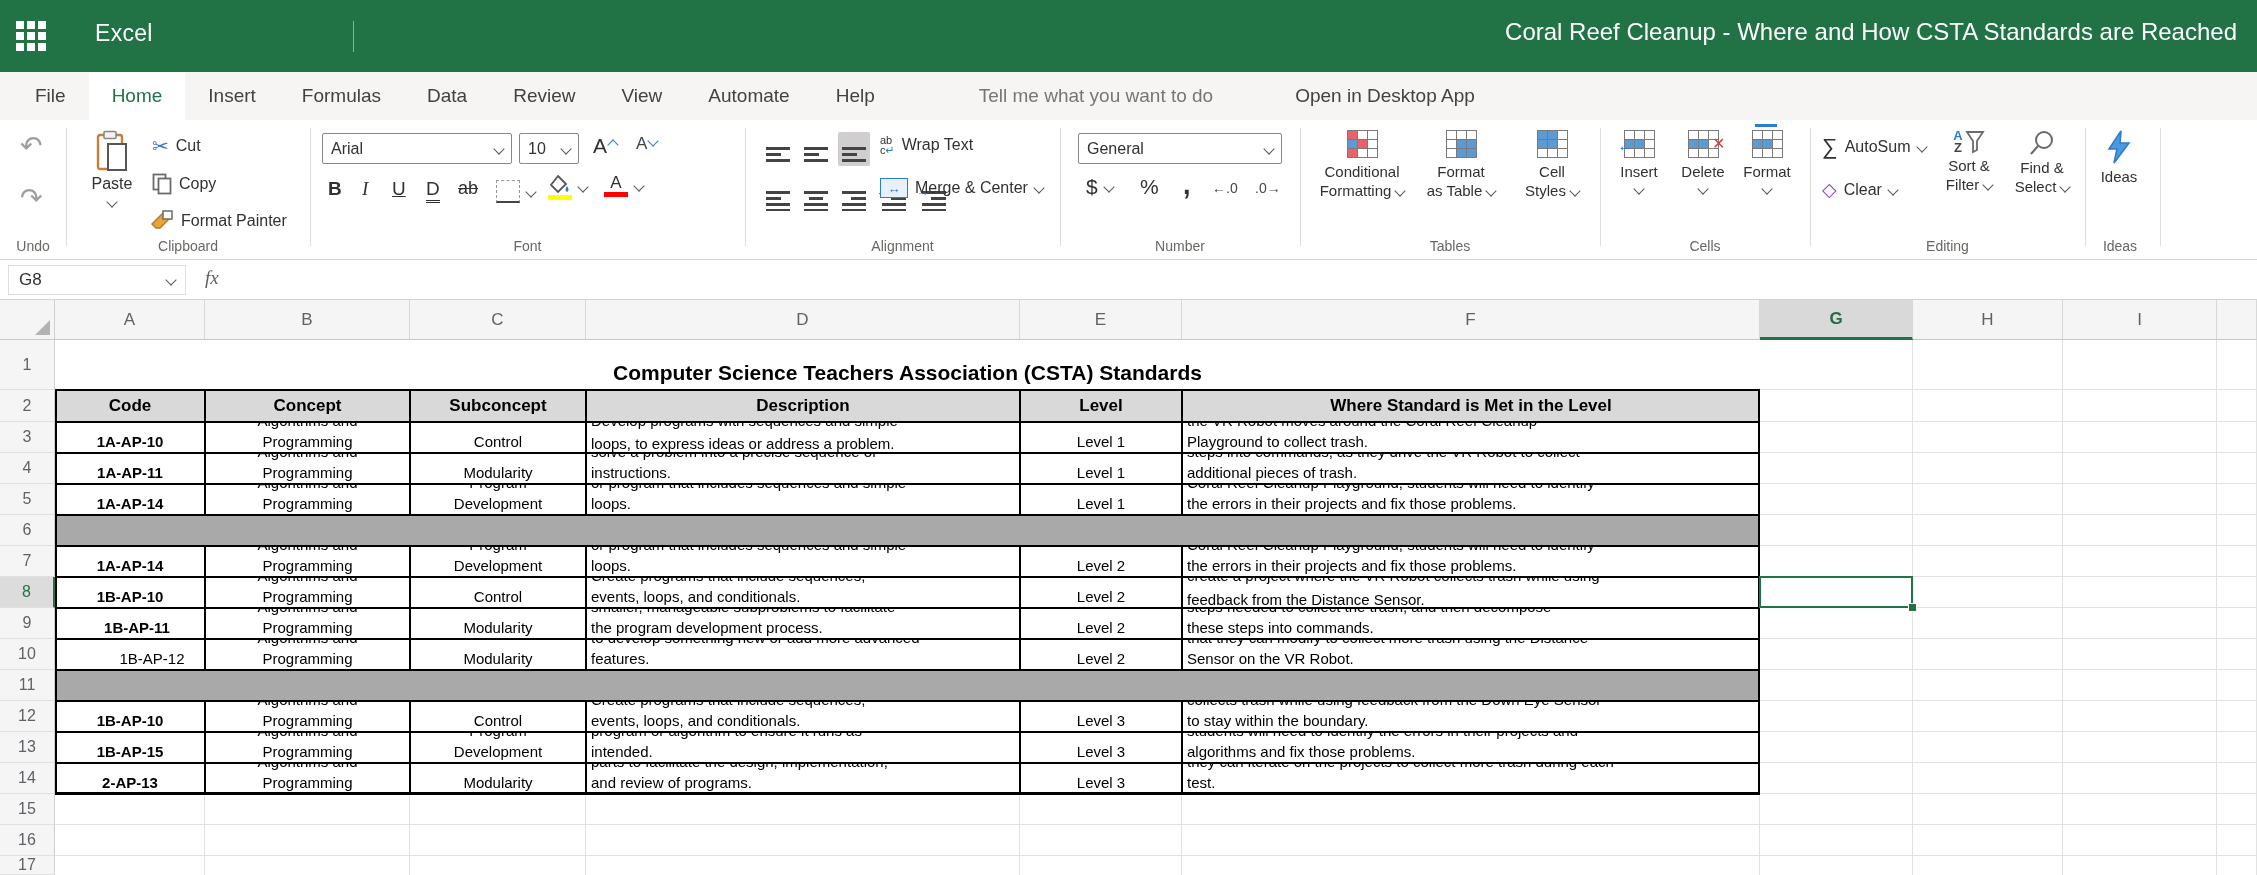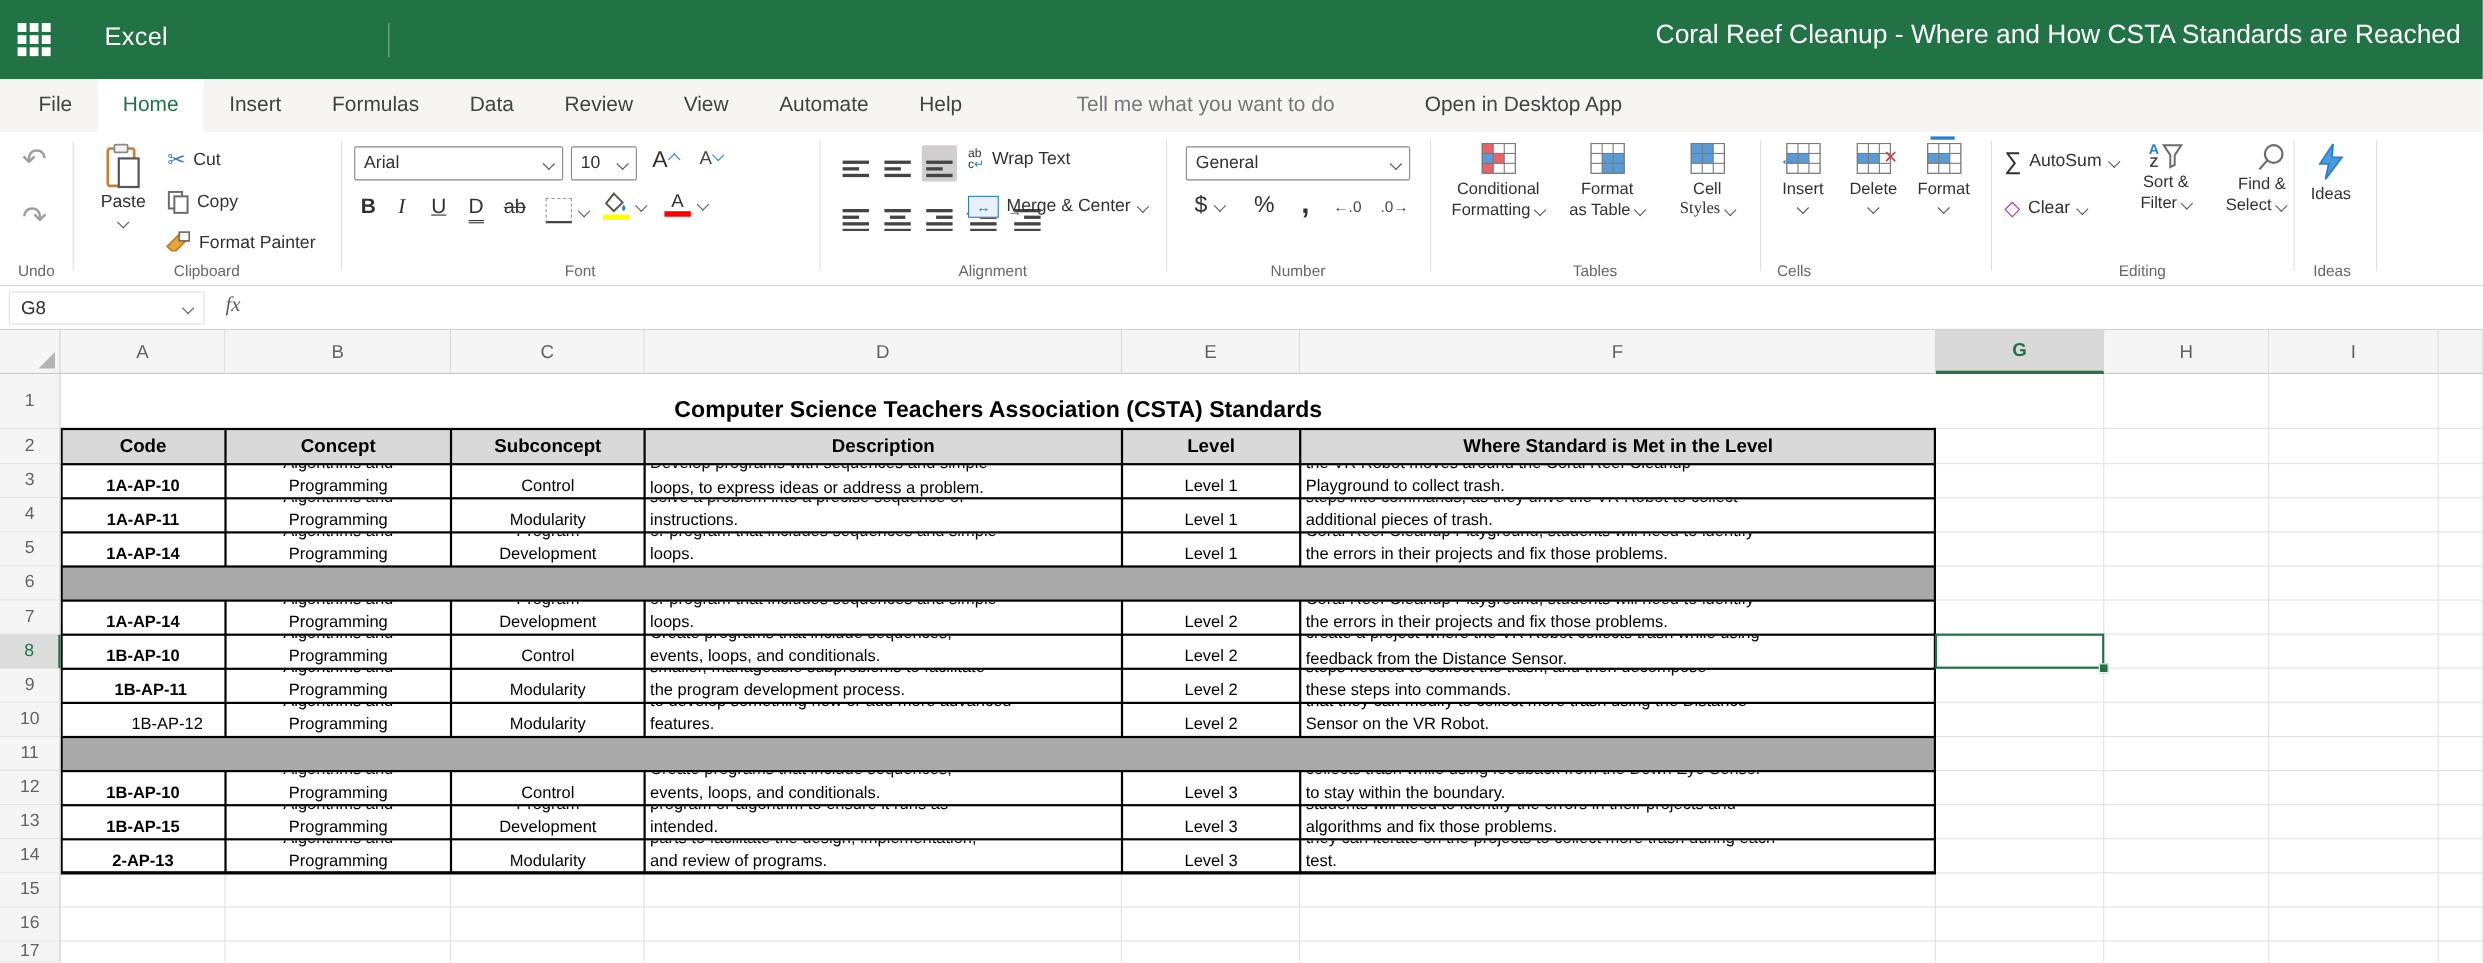--- a/index.html
+++ b/index.html
@@ -329,21 +329,21 @@
         <i style="background:#5b9bd5;"></i>
         <i></i>
         <i style="background:#5b9bd5;"></i>
         <i style="background:#5b9bd5;"></i>
         <i></i>
         <i></i>
         <i></i>
         <i></i>
     </span>
     <span style="margin-top:4px;">Cell</span>
-    <span style="display:inline-flex;align-items:center;gap:5px;font-family:Liberation Serif, serif;">
+    <span style="display:inline-flex;align-items:center;gap:5px;">
       <span>Styles</span>
         <span class="chv"></span>
     </span>
   </div>
   <div class="grp-label" style="left:1300px;width:300px;">Tables</div>
   <div class="rib-sep" style="left:1600px;"></div>
 
   <div class="rbig" style="left:1608px;top:10px;width:62px;">
     <span style="position:relative;">
       <span class="mini-grid">
@@ -391,21 +391,21 @@
           <i style="background:#5b9bd5;"></i>
           <i></i>
           <i></i>
           <i></i>
           <i></i>
         </span>
     </span>
     <span style="margin-top:4px;">Format</span>
     <span class="chv" style="margin-top:4px;"></span>
   </div>
-  <div class="grp-label" style="left:1526px;width:210px;margin-top:26px;">Cells</div>
+  <div class="grp-label" style="left:1600px;width:210px;margin-top:26px;">Cells</div>
   <div class="rib-sep" style="left:1810px;"></div>
 
   <div class="rbtn" style="left:1822px;top:17px;">
     <span style="font-size:22px;line-height:20px;">∑</span>
     <span>AutoSum</span>
     <span class="chv"></span>
   </div>
   <div class="rbtn" style="left:1822px;top:58px;">
     <span style="font-size:19px;color:#9b3fb5;font-weight:bold;">◇</span>
     <span>Clear</span>
@@ -420,21 +420,21 @@
       <svg width="20" height="24" viewBox="0 0 20 24">
           <polygon points="2,2 18,2 12,11 12,20 8,22 8,11" fill="none" stroke="#6b6b6b" stroke-width="1.8"></polygon>
         </svg>
     </span>
     <span style="margin-top:2px;">Sort &amp;</span>
     <span style="display:inline-flex;align-items:center;gap:5px;">
       <span>Filter</span>
         <span class="chv"></span>
     </span>
   </div>
-  <div class="rbig" style="left:2006px;top:10px;width:72px;align-items:flex-end;">
+  <div class="rbig" style="left:2006px;top:10px;width:72px;">
     <span>
       <svg width="26" height="26" viewBox="0 0 26 26">
         <circle cx="15" cy="10" r="8" fill="none" stroke="#6b6b6b" stroke-width="2"></circle>
         <line x1="9" y1="16" x2="2" y2="24" stroke="#6b6b6b" stroke-width="2"></line>
       </svg>
     </span>
     <span style="margin-top:2px;">Find &amp;</span>
     <span style="display:inline-flex;align-items:center;gap:5px;">
       <span>Select</span>
         <span class="chv"></span>

